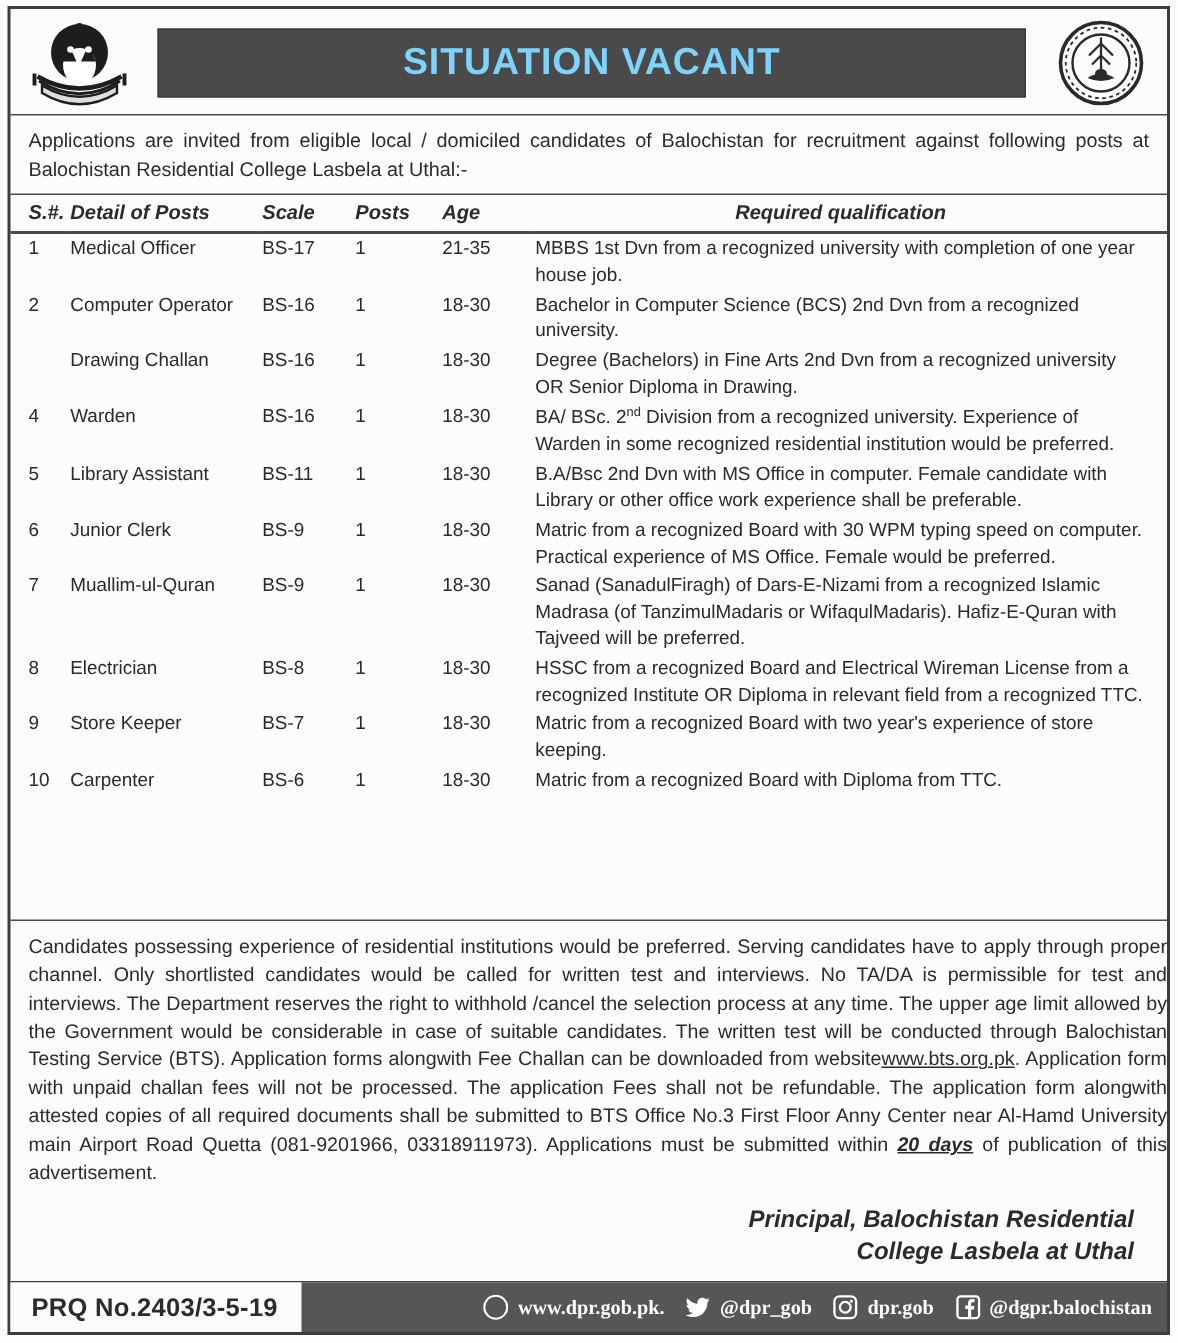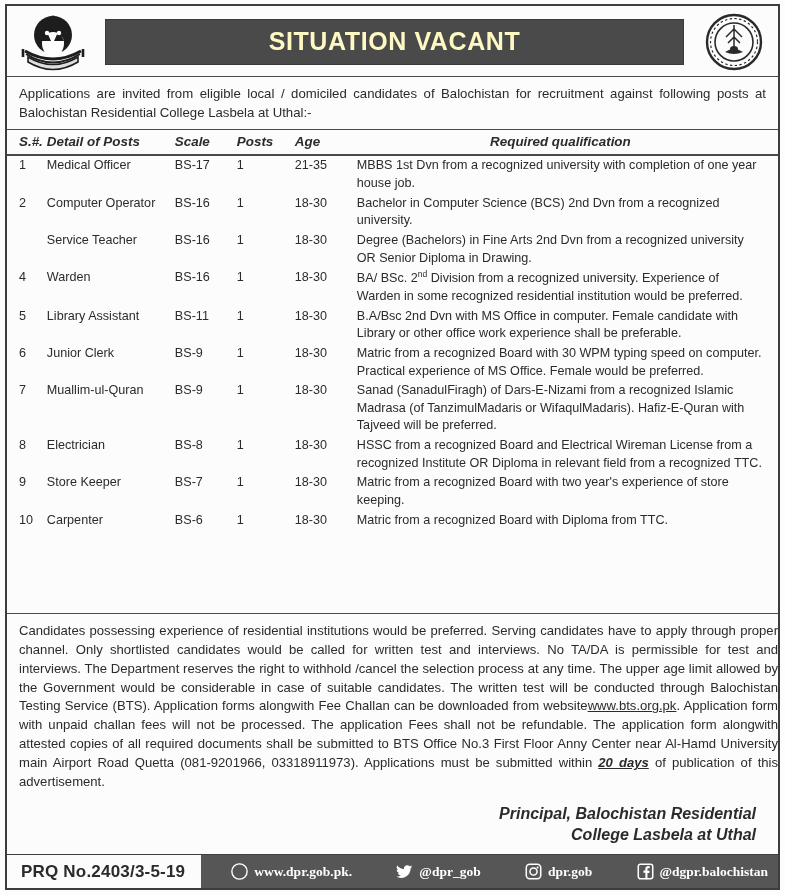--- a/index.html
+++ b/index.html
@@ -45,21 +45,21 @@
 
   .banner {
     flex: 1 1 auto;
     margin: 0 14px;
     background: #4a4a4a;
     border: 1px solid #3a3a3a;
     text-align: center;
     padding: 7px 0 8px 0;
   }
   .banner-title {
-    color: #fef9c3;
+    color: #7dd3fc;
     font-size: 25px;
     font-weight: bold;
     letter-spacing: 0.6px;
   }
 
   
   .intro {
     padding: 8px 12px 7px 12px;
     font-size: 13.2px;
     line-height: 1.42;
@@ -145,21 +145,21 @@
     font-weight: bold;
     font-size: 17px;
     letter-spacing: 0.2px;
     background: #fcfcfc;
   }
   .social {
     flex: 1 1 auto;
     background: #565656;
     display: flex;
     align-items: center;
-    justify-content: space-between;
+    justify-content: flex-end;
     gap: 14px;
     padding: 0 10px 0 30px;
     color: #ffffff;
     font-family: "Liberation Serif", serif;
     font-weight: bold;
     font-size: 13.5px;
   }
   .social-item { display: flex; align-items: center; gap: 6px; white-space: nowrap; }
   .sicon { width: 17px; height: 17px; display: inline-block; flex: 0 0 auto; }
   .sicon svg { display: block; }
@@ -229,21 +229,21 @@
             <tr class="rowpad">
               <td class="c-sn">2</td>
               <td class="c-post">Computer Operator</td>
               <td class="c-scale">BS-16</td>
               <td class="c-posts">1</td>
               <td class="c-age">18-30</td>
               <td class="c-qual">Bachelor in Computer Science (BCS) 2nd Dvn from a recognized university.</td>
             </tr>
             <tr class="rowpad">
               <td class="c-sn"></td>
-              <td class="c-post">Service Teacher</td>
+              <td class="c-post">Drawing Challan</td>
               <td class="c-scale">BS-16</td>
               <td class="c-posts">1</td>
               <td class="c-age">18-30</td>
               <td class="c-qual">Degree (Bachelors) in Fine Arts 2nd Dvn from a recognized university OR Senior Diploma in Drawing.</td>
             </tr>
             <tr class="rowpad">
               <td class="c-sn">4</td>
               <td class="c-post">Warden</td>
               <td class="c-scale">BS-16</td>
               <td class="c-posts">1</td>

